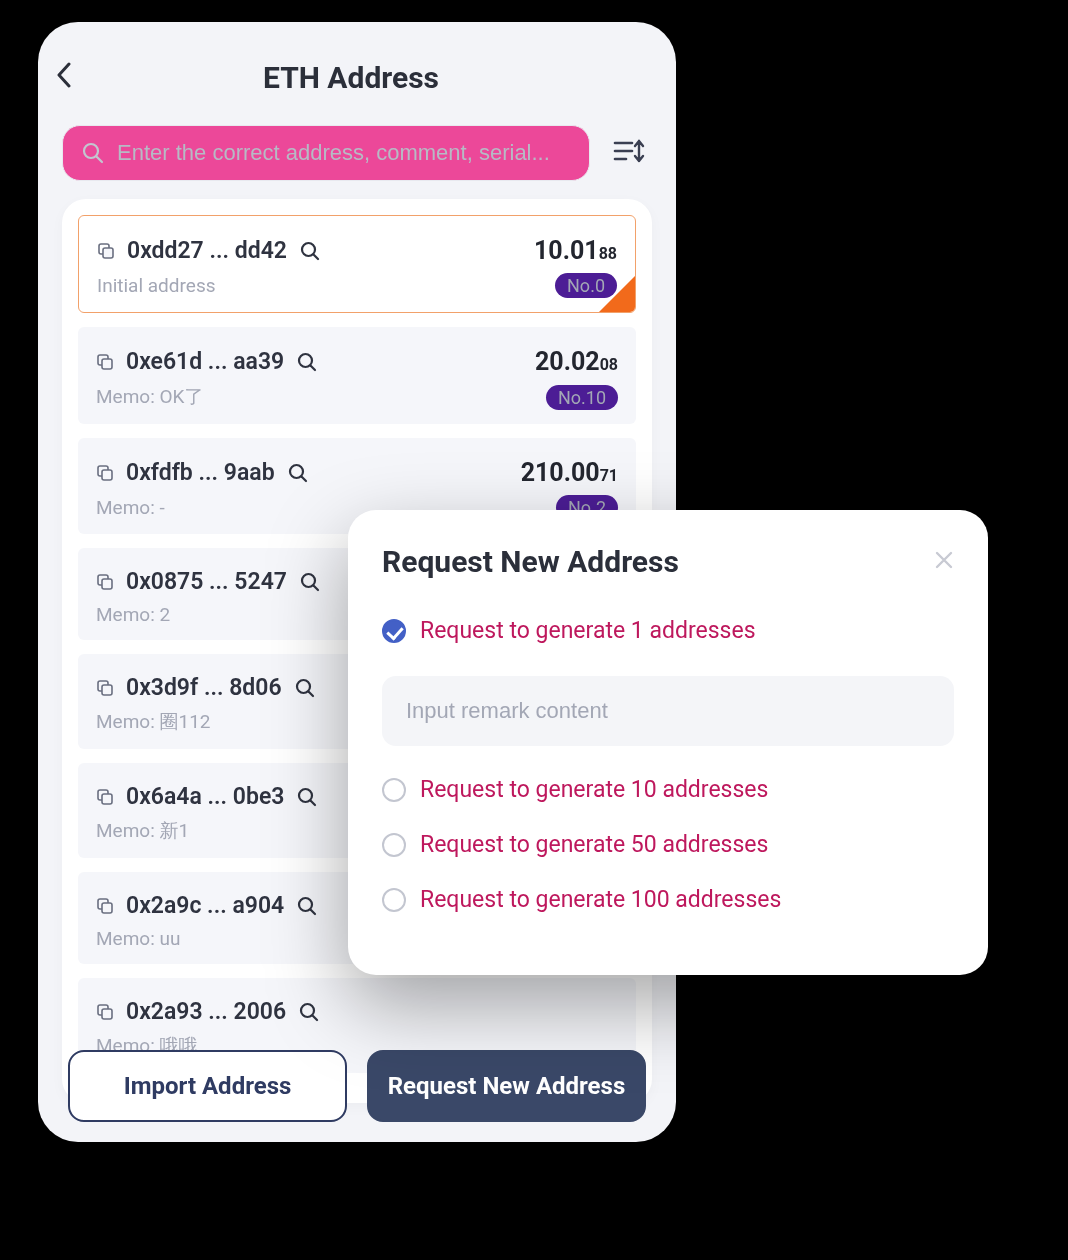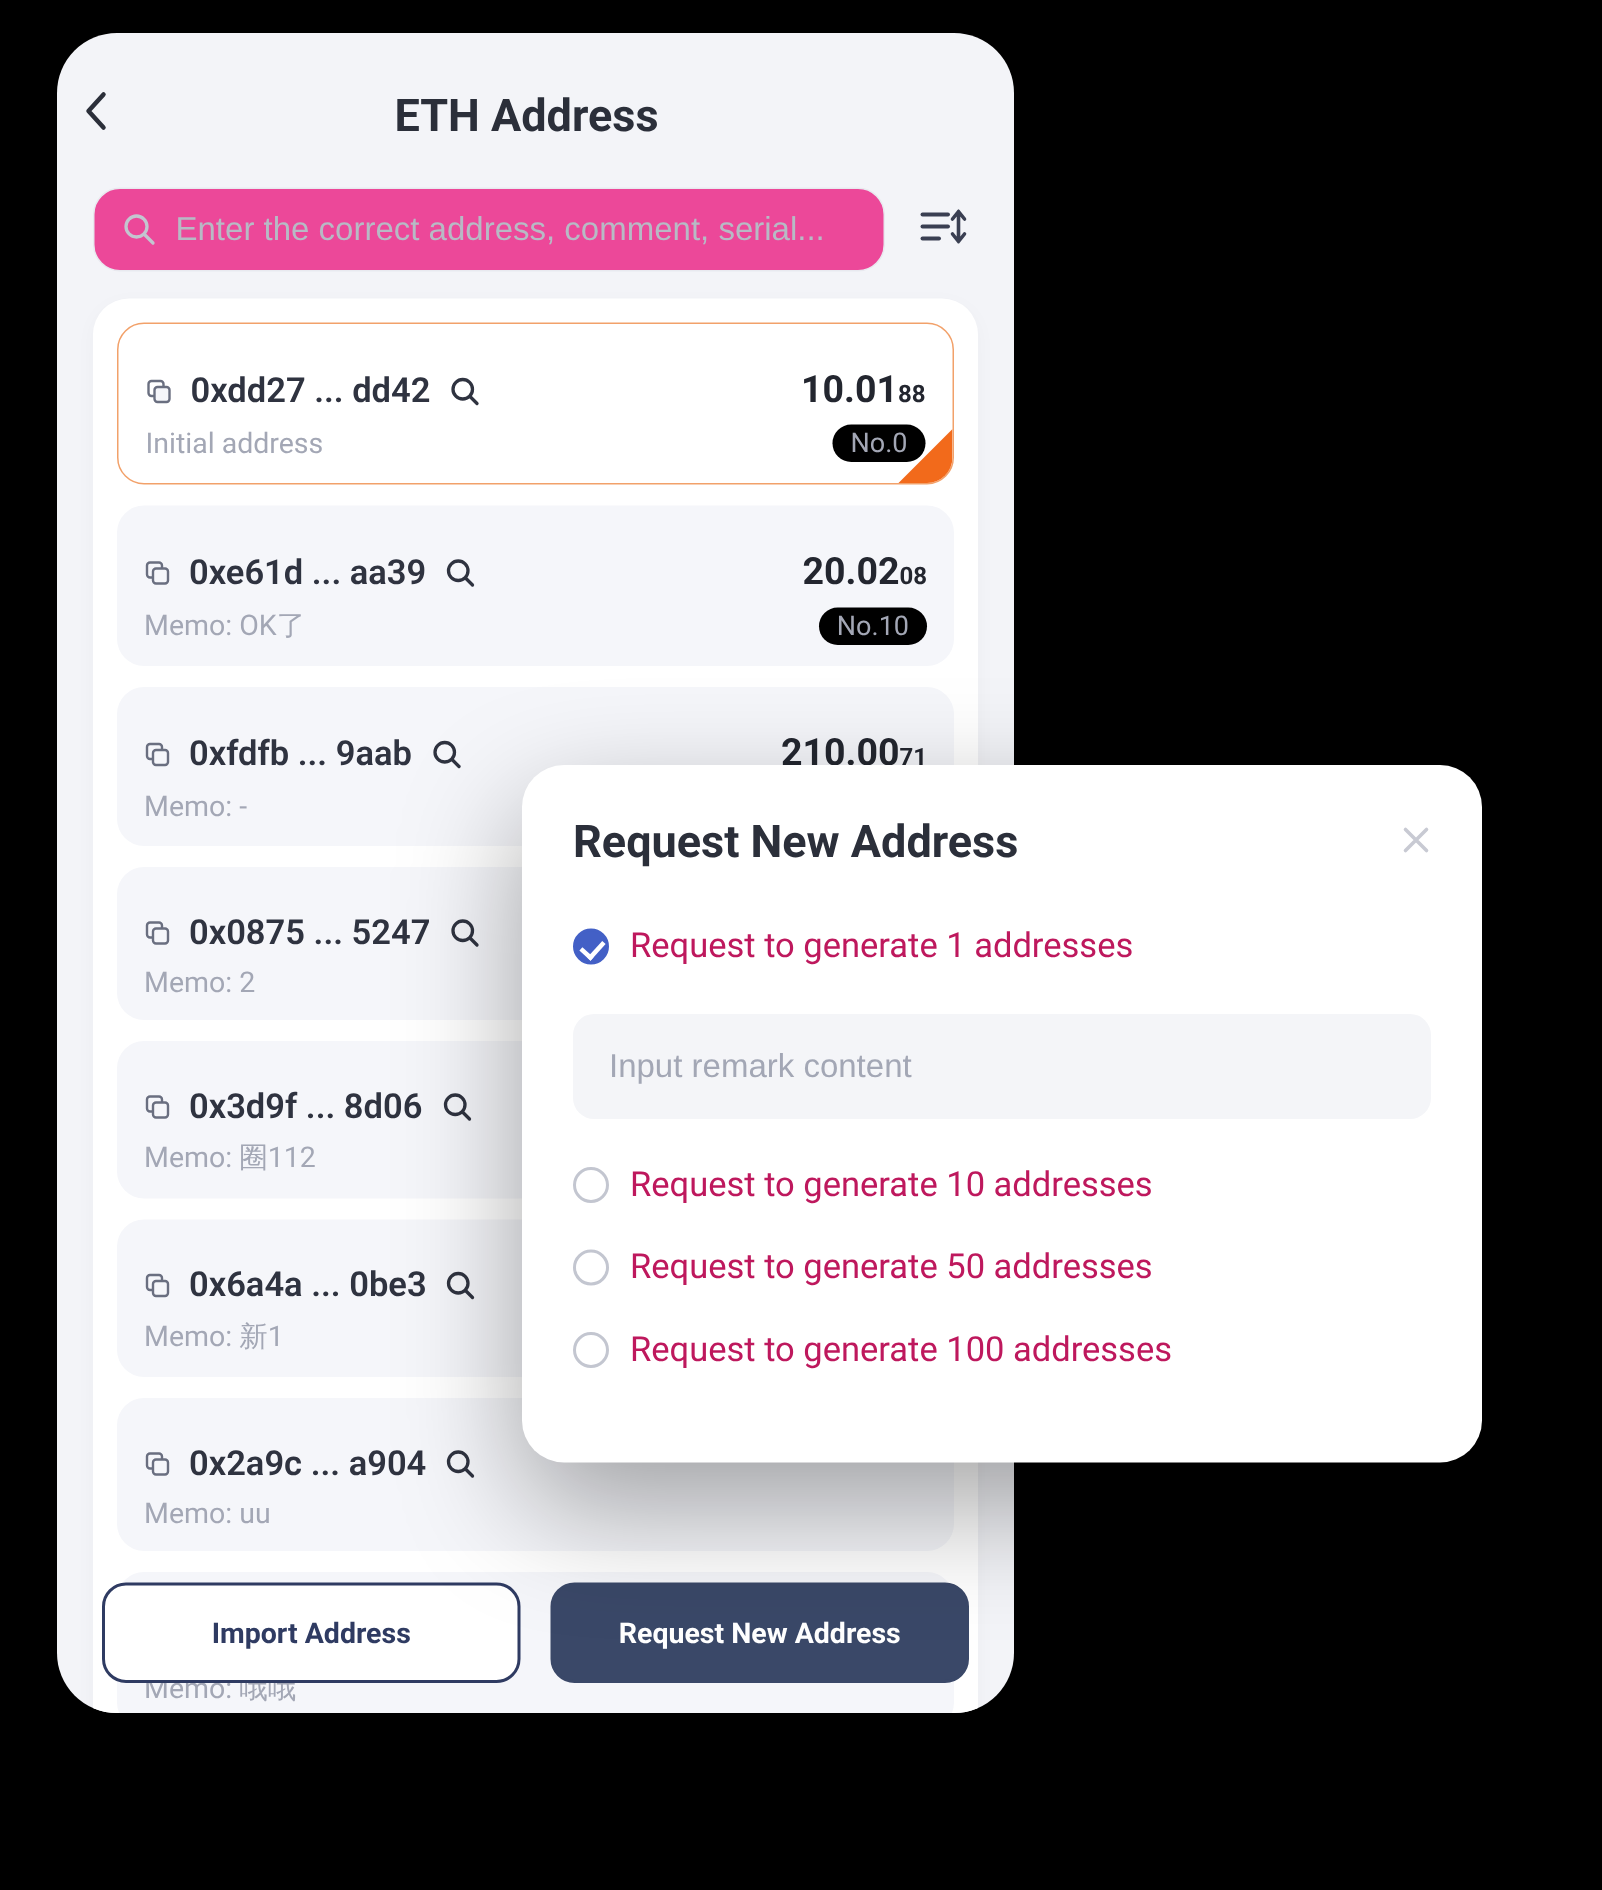--- a/index.html
+++ b/index.html
@@ -74,22 +74,22 @@
   }
   .list-wrap {
     margin: 0 24px;
     background: #fff;
     border-radius: 24px;
     padding: 16px;
     box-shadow: 0 4px 14px rgba(0,0,0,0.03);
   }
   .addr-item {
     background: #f5f6fa;
-    border-radius: 18px;
-    padding: 30px 18px 14px 18px;
+    border-radius: 6px;
+    padding: 20px 18px 14px 18px;
     margin-bottom: 14px;
     position: relative;
     overflow: hidden;
   }
   .addr-item.selected {
     background: #fff;
     border: 1.5px solid #f2a16a;
   }
   .addr-top {
     display: flex;
@@ -123,21 +123,21 @@
     justify-content: space-between;
     margin-top: 8px;
   }
   .memo {
     font-size: 19px;
     color: #a3a7b5;
   }
   .no-badge {
     font-size: 18px;
     color: #a3a7b5;
-    background: #000000;
+    background: #4c1d95;
     padding: 2px 12px;
     border-radius: 14px;
   }
   .corner {
     position: absolute;
     right: 0;
     bottom: 0;
     width: 0;
     height: 0;
     border-left: 36px solid transparent;
@@ -148,21 +148,21 @@
     left: 0; right: 0;
     bottom: 20px;
     display: flex;
     gap: 20px;
     padding: 0 30px;
   }
   .btn {
     flex: 1;
     padding: 20px 0;
     border-radius: 16px;
-    font-size: 19px;
+    font-size: 24px;
     font-weight: 700;
     text-align: center;
     cursor: pointer;
   }
   .btn-outline {
     background: #fff;
     border: 2px solid #2f3b62;
     color: #2f3b62;
   }
   .btn-primary {

